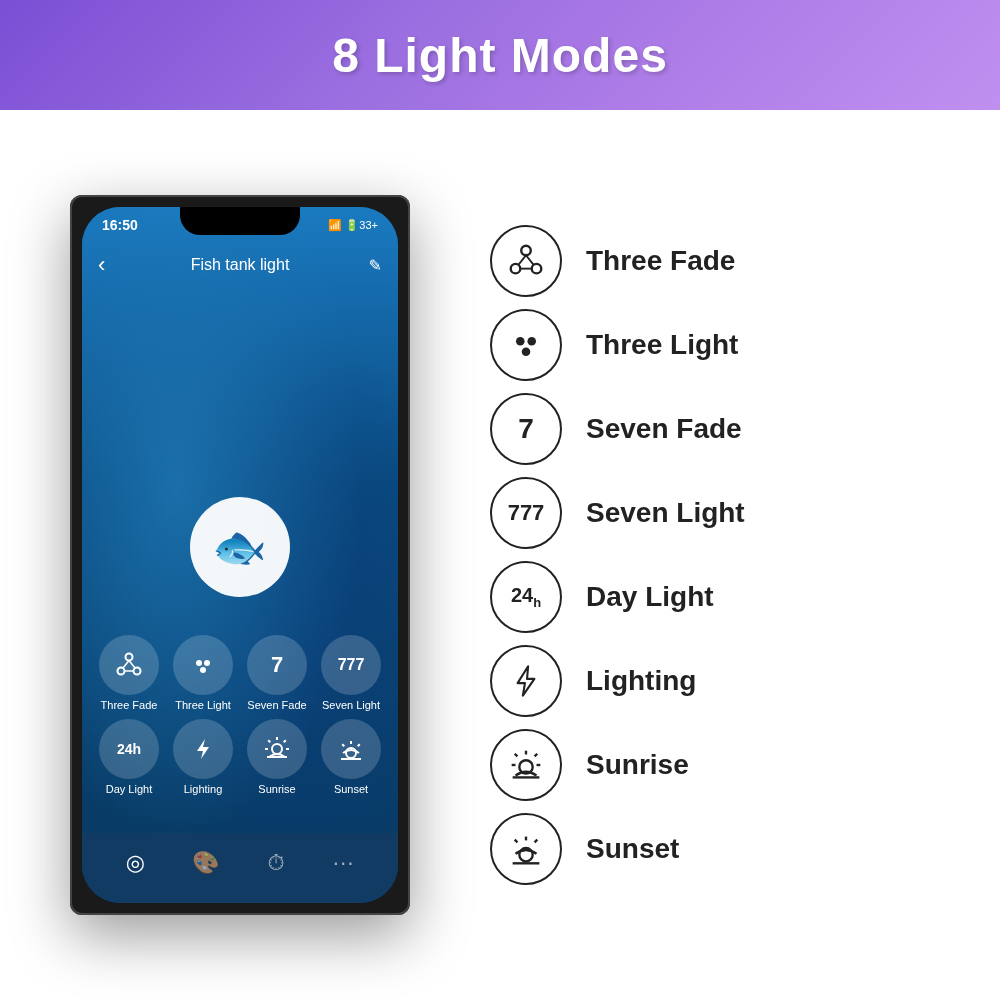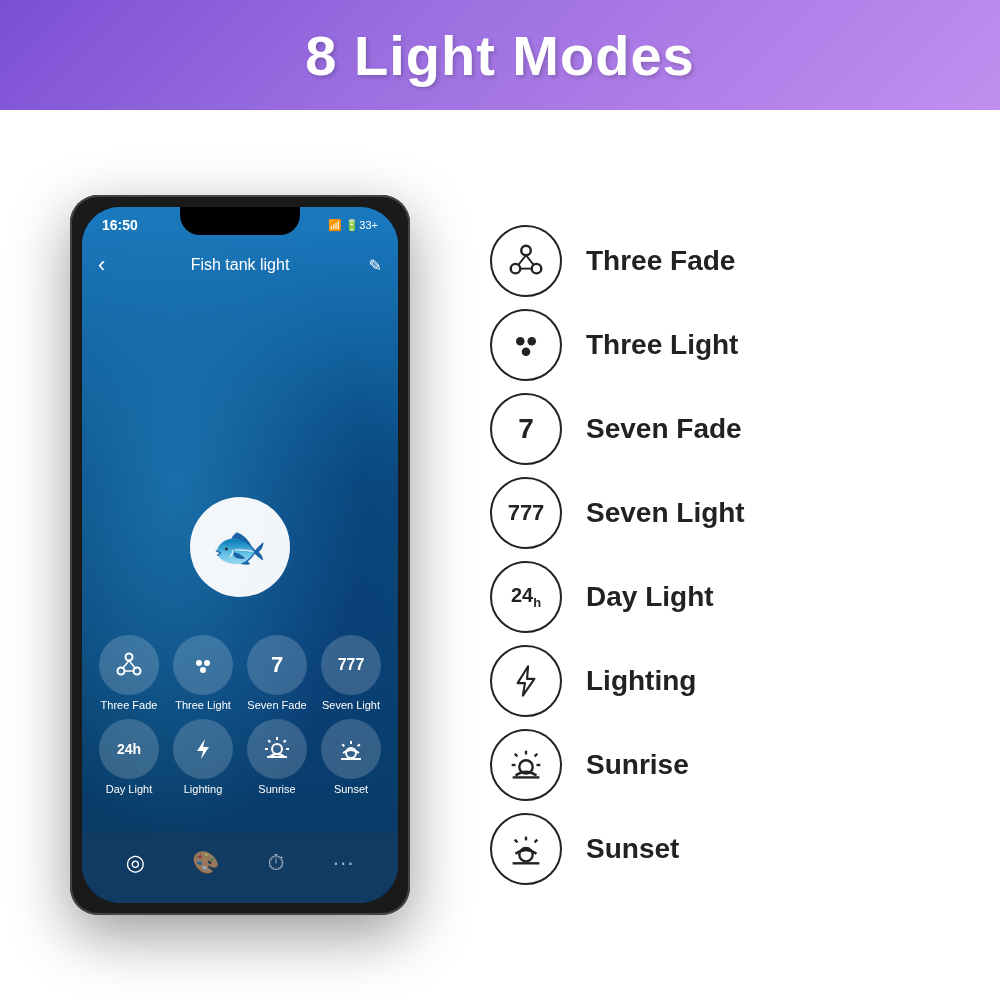--- a/index.html
+++ b/index.html
@@ -15,21 +15,21 @@
     .header {
       width: 100%;
       height: 110px;
       background: linear-gradient(135deg, #7b4fd4 0%, #9b6fe0 40%, #b07ee8 70%, #c090f0 100%);
       display: flex;
       align-items: center;
       justify-content: center;
     }
     .header-title {
       color: #fff;
-      font-size: 56px;
+      font-size: 48px;
       font-weight: 900;
       letter-spacing: 1px;
       text-shadow: 2px 2px 4px rgba(0,0,0,0.2);
     }
 
     
     .main {
       display: flex;
       width: 100%;
       height: 890px;
@@ -44,21 +44,21 @@
       display: flex;
       align-items: center;
       justify-content: center;
     }
 
     
     .phone {
       width: 340px;
       height: 720px;
       background: #1a1a1a;
-      border-radius: 28px;
+      border-radius: 12px;
       padding: 12px;
       box-shadow: 0 20px 60px rgba(0,0,0,0.4), inset 0 0 0 2px #444;
       position: relative;
     }
     .phone-inner {
       width: 100%;
       height: 100%;
       background: #000;
       border-radius: 38px;
       overflow: hidden;

